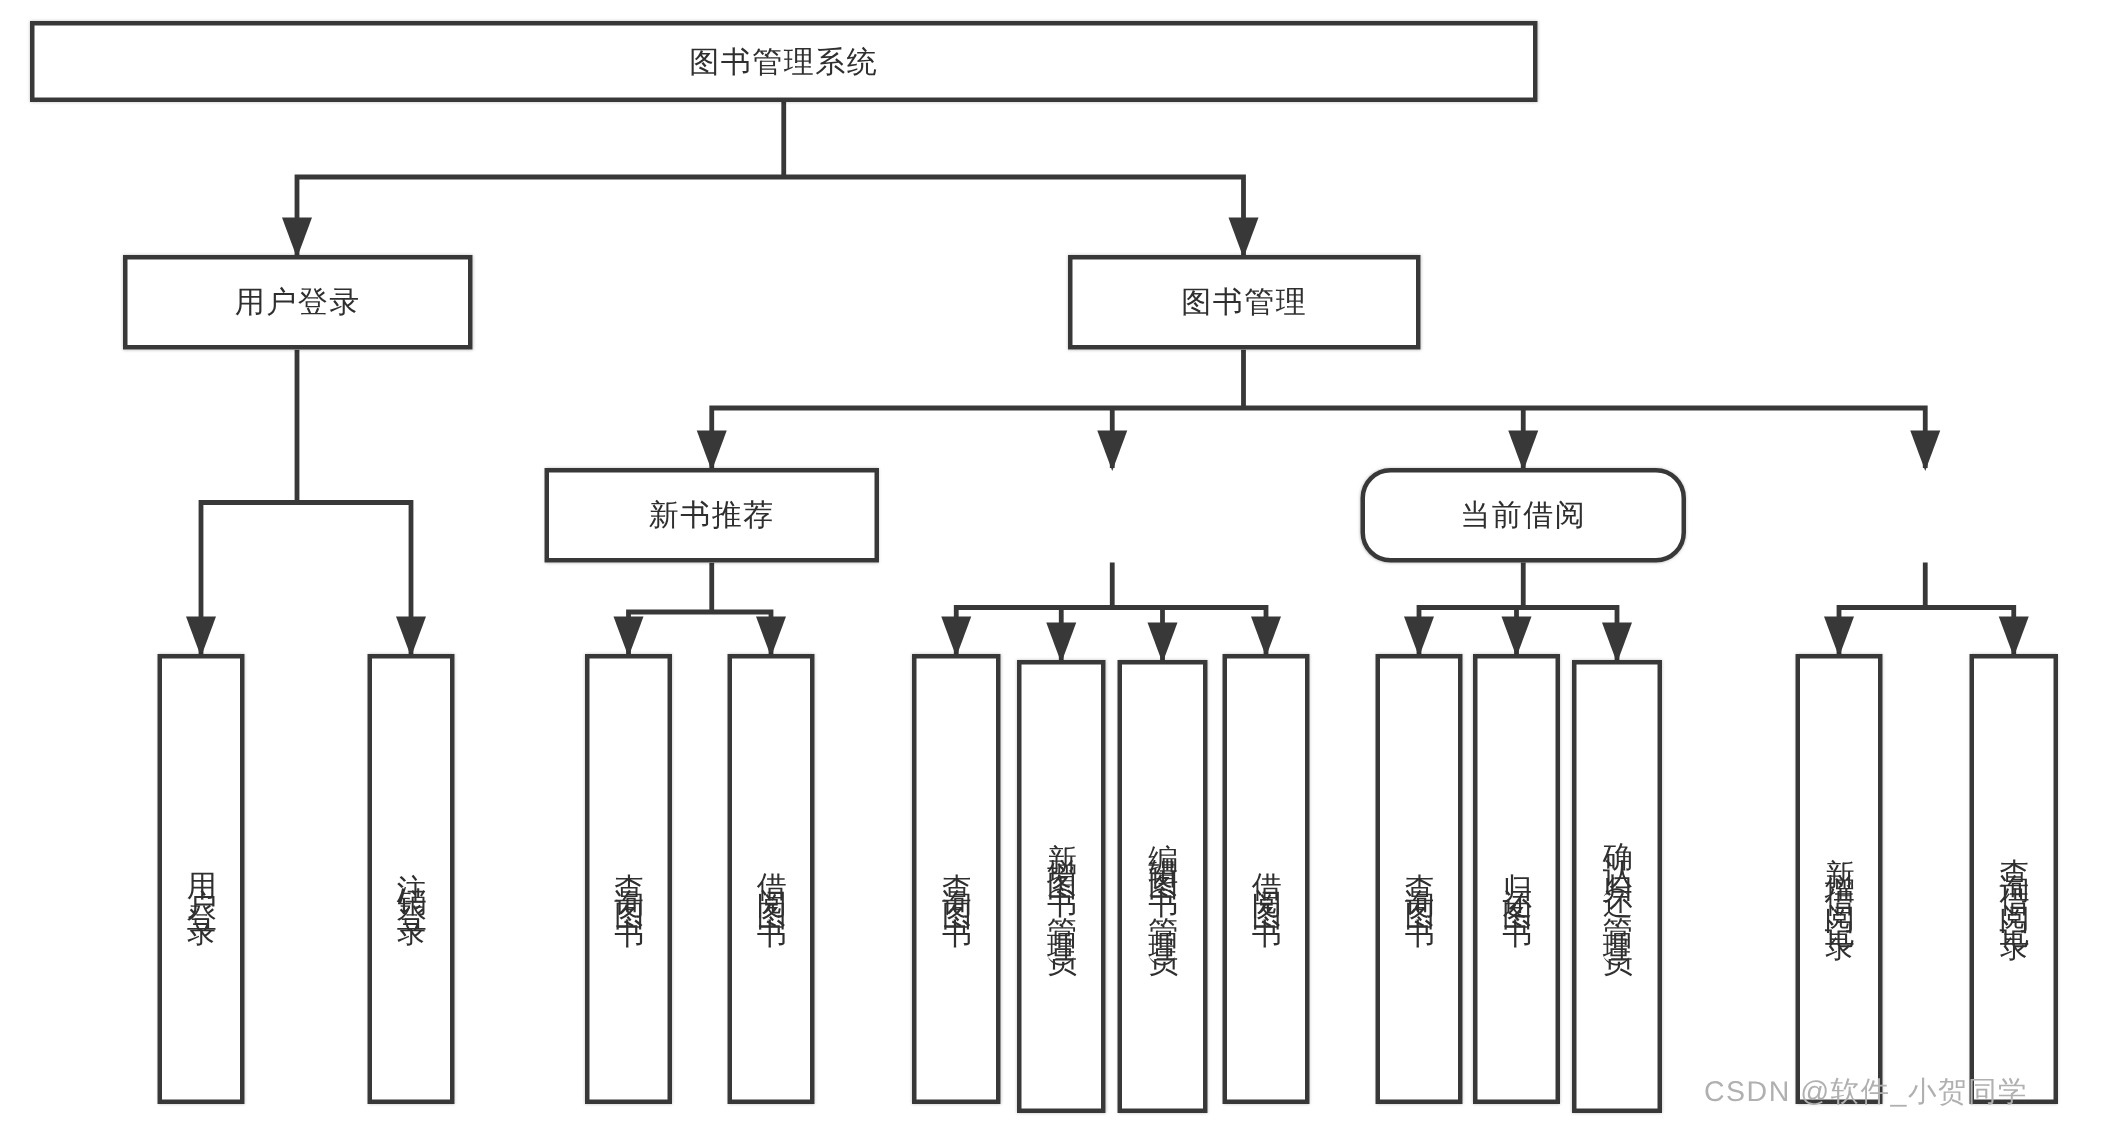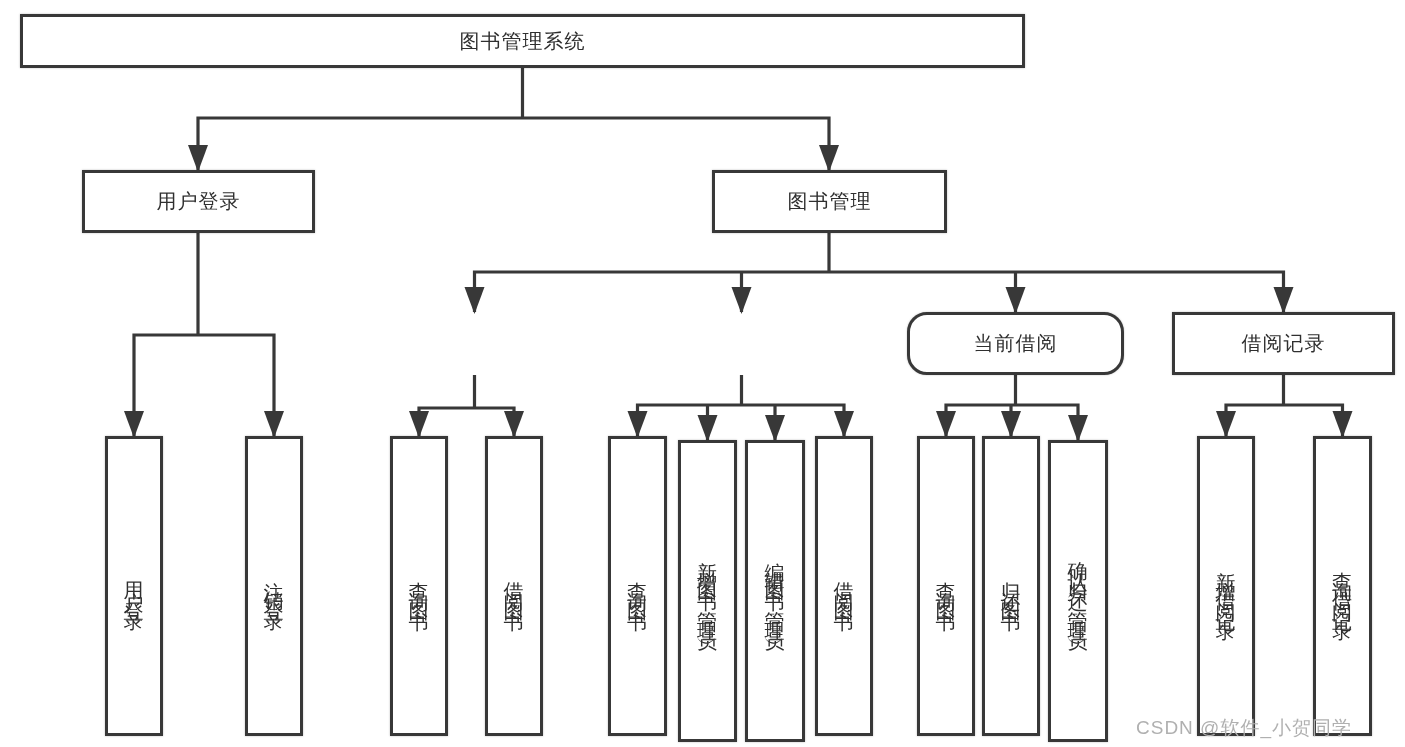--- a/index.html
+++ b/index.html
@@ -116,25 +116,25 @@
     <span>图书管理系统</span>
   </div>
 
   <div class="node n-user-login">
     <span>用户登录</span>
   </div>
   <div class="node n-book-mgmt">
     <span>图书管理</span>
   </div>
 
+  <div class="node n-new-books">
+    <span>新书推荐</span>
+  </div>
   <div class="node n-current">
     <span>当前借阅</span>
-  </div>
-  <div class="node n-records">
-    <span>借阅记录</span>
   </div>
 
   <div class="node leaf l-a1">
     <span class="v-label">用户登录</span>
   </div>
   <div class="node leaf l-a2">
     <span class="v-label">注销登录</span>
   </div>
 
   <div class="node leaf l-b1">

